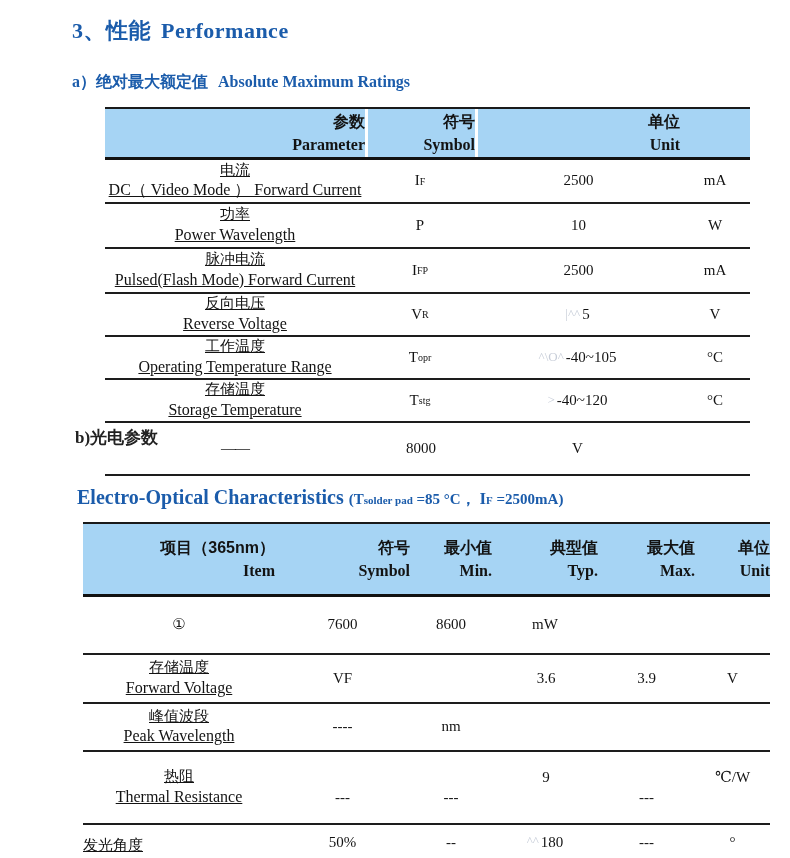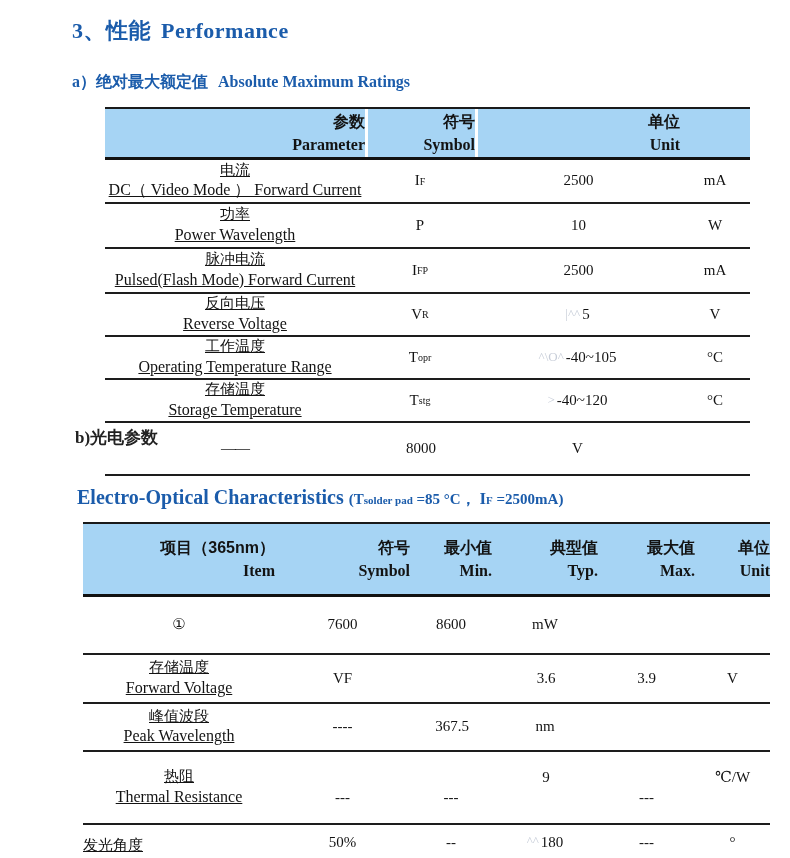--- a/index.html
+++ b/index.html
@@ -250,24 +250,20 @@
     <div class="td">3.9</div>
     <div class="td">V</div>
   </div>
 
   <div class="tr" style="height:46px">
     <div class="td name">
         <span class="zh">峰值波段</span>
         <span class="en">Peak Wavelength</span>
       </div>
     <div class="td">----</div>
-    <div class="td">
-        <span class="wm"></span>
-        <span>367.5</span>
-      </div>
     <div class="td">nm</div>
   </div>
 
   <div class="tr r4" style="height:71px">
     <div class="td name">
         <span class="zh">热阻</span>
         <span class="en">Thermal Resistance</span>
       </div>
     <div class="td down">---</div>
     <div class="td down">---</div>

